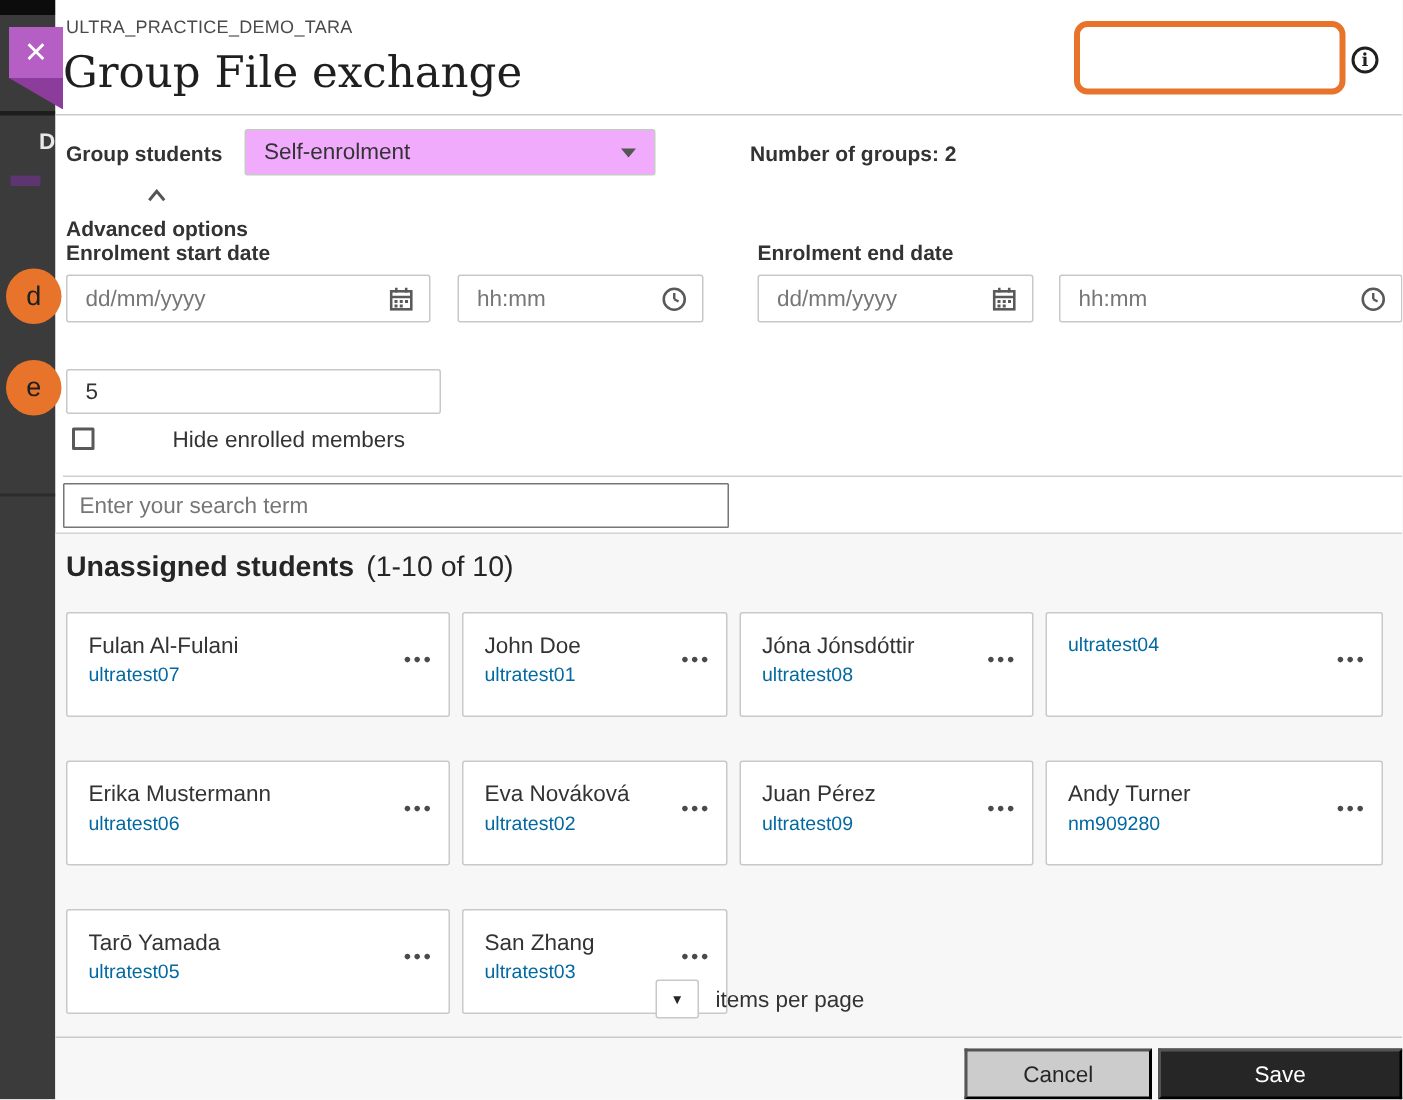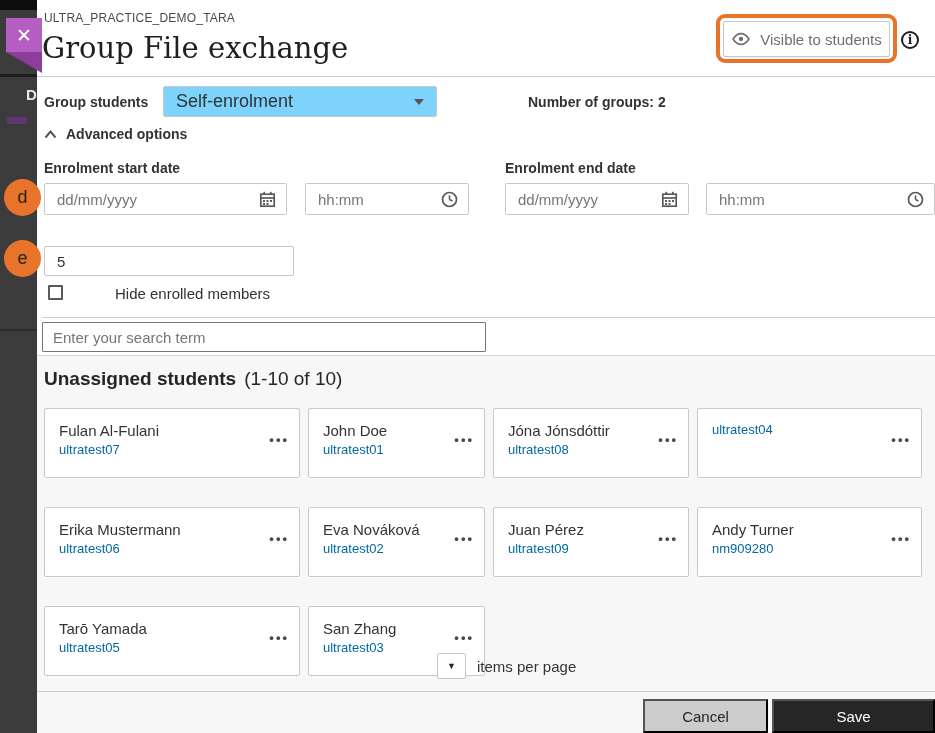--- a/index.html
+++ b/index.html
@@ -25,25 +25,25 @@
              display:flex; align-items:center; justify-content:center; gap:9px; color:#6f6f6f; font-size:15px; cursor:pointer;
              box-shadow:0 1px 1px rgba(0,0,0,.06); }
   .info-icon { left:901px; top:31px; width:18px; height:18px; border:2px solid #1f1f1f; border-radius:50%;
                display:flex; align-items:center; justify-content:center; font-family:"DejaVu Serif", serif;
                font-size:12px; font-weight:bold; color:#1f1f1f; line-height:1; }
   .hdr-divider { left:37px; top:76px; width:898px; height:1px; background:#cbcbcb; }
 
   
   .lbl { font-size:14px; font-weight:bold; color:#333; }
   .row-label-gs { left:44px; top:94px; }
-  .select { left:163px; top:86px; width:274px; height:31px; background:#7dd3fc; border:1px solid #c8c8c8; border-radius:2px;
-            display:flex; align-items:center; padding:0 12px; font-size:18px; color:#333; cursor:pointer; }
+  .select { left:163px; top:86px; width:274px; height:31px; background:#f0abfc; border:1px solid #c8c8c8; border-radius:2px;
+            display:flex; align-items:center; padding:0 12px; font-size:15px; color:#333; cursor:pointer; }
   .select .caret { margin-left:auto; width:0; height:0; border-left:5px solid transparent; border-right:5px solid transparent; border-top:6px solid #555; }
-  .num-groups { left:500px; top:94px;margin-left:28px; }
-  .advanced { left:44px; top:126px; display:flex; align-items:center; gap:9px; cursor:pointer; }
+  .num-groups { left:500px; top:94px; }
+  .advanced { left:44px; top:126px; display:flex; align-items:center; gap:9px; cursor:pointer;flex-direction:column; }
   .field-label-1 { left:44px; top:160px; }
   .field-label-2 { left:505px; top:160px; }
   .inp { background:#fff; border:1px solid #c8c8c8; border-radius:2px; display:flex; align-items:center; padding:0 10px 0 2px; }
   .inp input { flex:1; min-width:0; border:none; outline:none; font-family:"Liberation Sans", sans-serif; font-size:15px; color:#333; padding:0 10px; background:transparent; }
   .inp input::placeholder { color:#767676; opacity:1; }
   .date1 { left:44px; top:183px; width:243px; height:32px; }
   .time1 { left:305px; top:183px; width:164px; height:32px; }
   .date2 { left:505px; top:183px; width:184px; height:32px; }
   .time2 { left:706px; top:183px; width:229px; height:32px; }
   .max-label { left:44px; top:230px; }
@@ -99,29 +99,20 @@
     <div class="abs sb-purple"></div>
     <div class="abs sb-line2"></div>
   </div>
 
   <div class="abs panel"></div>
 
   <div class="abs breadcrumb">ULTRA_PRACTICE_DEMO_TARA</div>
   <div class="abs page-title">Group File exchange</div>
 
   <div class="abs hl-box"></div>
-  <button class="abs vis-btn">
-    <span>
-      <svg width="20" height="14" viewBox="0 0 24 16">
-        <path d="M12 1.5 C6.5 1.5 2.5 8 2.5 8 S6.5 14.5 12 14.5 21.5 8 21.5 8 17.5 1.5 12 1.5 Z" fill="none" stroke="#6f6f6f" stroke-width="2"></path>
-        <circle cx="12" cy="8" r="2.6" fill="#6f6f6f"></circle>
-      </svg>
-    </span>
-    <span>Visible to students</span>
-  </button>
   <div class="abs info-icon">i</div>
   <div class="abs hdr-divider"></div>
 
   <div class="abs lbl row-label-gs">Group students</div>
   <div class="abs select">
     <span>Self-enrolment</span>
     <span class="caret"></span>
   </div>
   <div class="abs lbl num-groups">Number of groups: 2</div>
 

